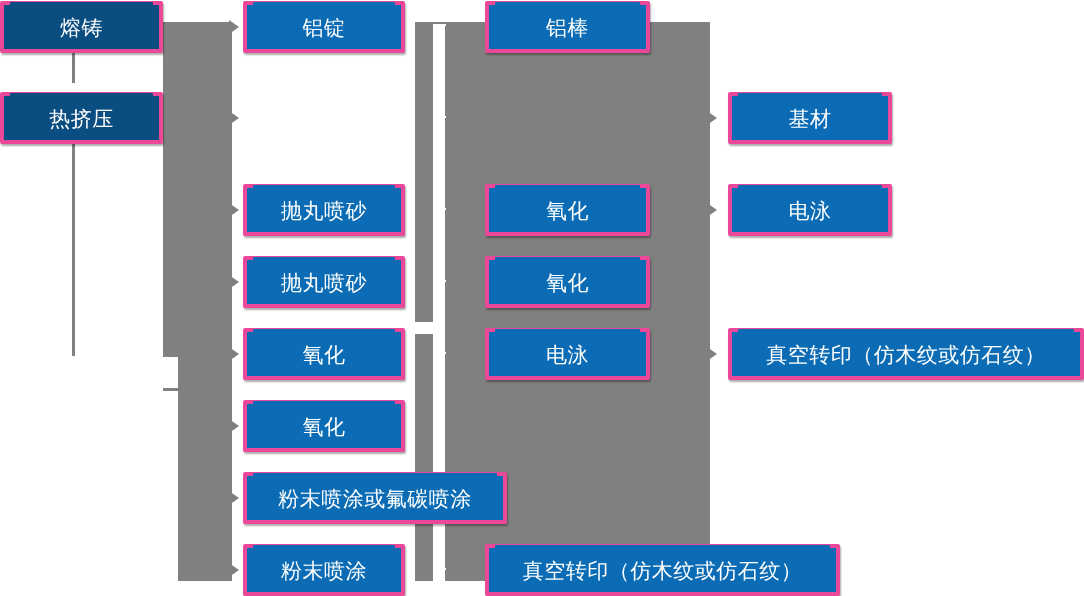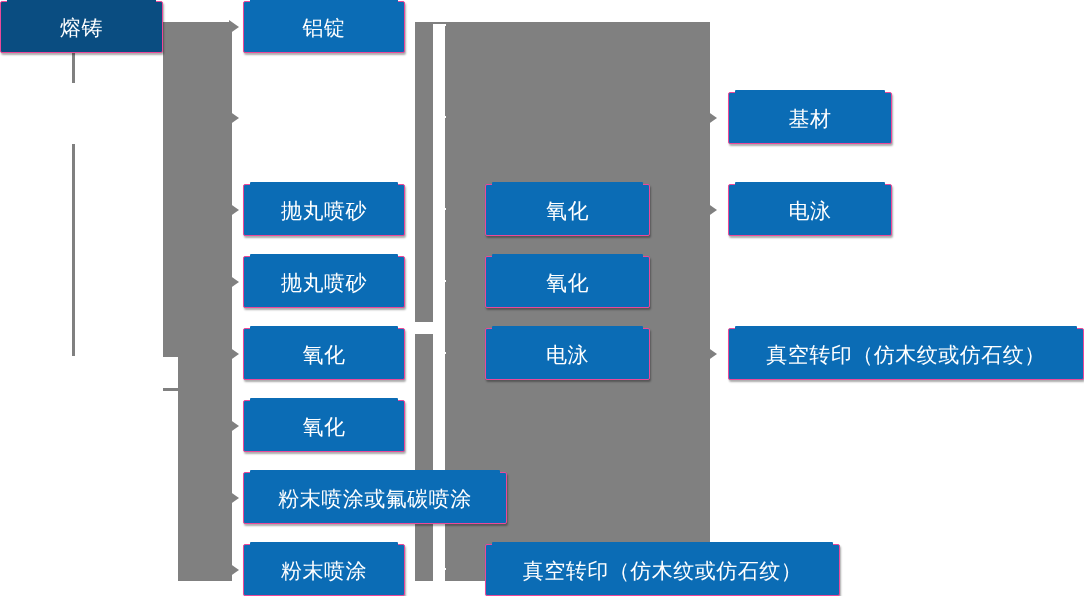--- a/index.html
+++ b/index.html
@@ -35,21 +35,21 @@
   }
 
   
   .box{
     position:absolute;
     box-sizing:border-box;
     display:flex;
     align-items:center;
     justify-content:center;
     color:#ffffff;
-    border:1px solid #ec4899;
+    border:4px solid #ec4899;
     border-radius:2px;
     font-size:21px;
     line-height:1;
     letter-spacing:.5px;
     white-space:nowrap;
     box-shadow:1px 2px 2px rgba(0,0,0,.33);
   }
   .box.dark{ background:#0a4d81; }
   .box.mid { background:#0b6cb5; }
 
@@ -104,29 +104,31 @@
   <div style="position:absolute;left:433px;top:354px;width:12px;height:214px;background:#ffffff;"></div>
   <div style="position:absolute;left:433px;top:570px;width:12px;height:26px;background:#ffffff;"></div>
 
   <div class="gray" style="left:690px;top:22px;width:20px;height:559px;"></div>
 
   <div class="arrow-r" style="left:707px;top:111px;"></div>
   <div class="arrow-r" style="left:707px;top:203px;"></div>
   <div class="arrow-r" style="left:707px;top:347px;"></div>
 
   <div class="box dark" style="left:0px;top:1px;width:163px;height:52px;">熔铸</div>
+  <div class="box dark" style="left:0px;top:92px;width:163px;height:52px;">热挤压</div>
 
   <div class="box mid" style="left:243px;top:1px;width:162px;height:52px;">铝锭</div>
   <div class="box mid" style="left:243px;top:184px;width:162px;height:52px;">抛丸喷砂</div>
   <div class="box mid" style="left:243px;top:256px;width:162px;height:52px;">抛丸喷砂</div>
   <div class="box mid" style="left:243px;top:328px;width:162px;height:52px;">氧化</div>
   <div class="box mid" style="left:243px;top:400px;width:162px;height:52px;">氧化</div>
   <div class="box mid" style="left:243px;top:472px;width:264px;height:52px;">粉末喷涂或氟碳喷涂</div>
   <div class="box mid" style="left:243px;top:544px;width:162px;height:52px;">粉末喷涂</div>
 
+  <div class="box mid" style="left:485px;top:1px;width:165px;height:52px;">铝棒</div>
   <div class="box mid" style="left:485px;top:184px;width:165px;height:52px;">氧化</div>
   <div class="box mid" style="left:485px;top:256px;width:165px;height:52px;">氧化</div>
   <div class="box mid" style="left:485px;top:328px;width:165px;height:52px;">电泳</div>
   <div class="box mid" style="left:485px;top:544px;width:355px;height:52px;">真空转印（仿木纹或仿石纹）</div>
 
   <div class="box mid" style="left:728px;top:92px;width:164px;height:52px;">基材</div>
   <div class="box mid" style="left:728px;top:184px;width:164px;height:52px;">电泳</div>
   <div class="box mid" style="left:728px;top:328px;width:356px;height:52px;">真空转印（仿木纹或仿石纹）</div>
 
 </div>

